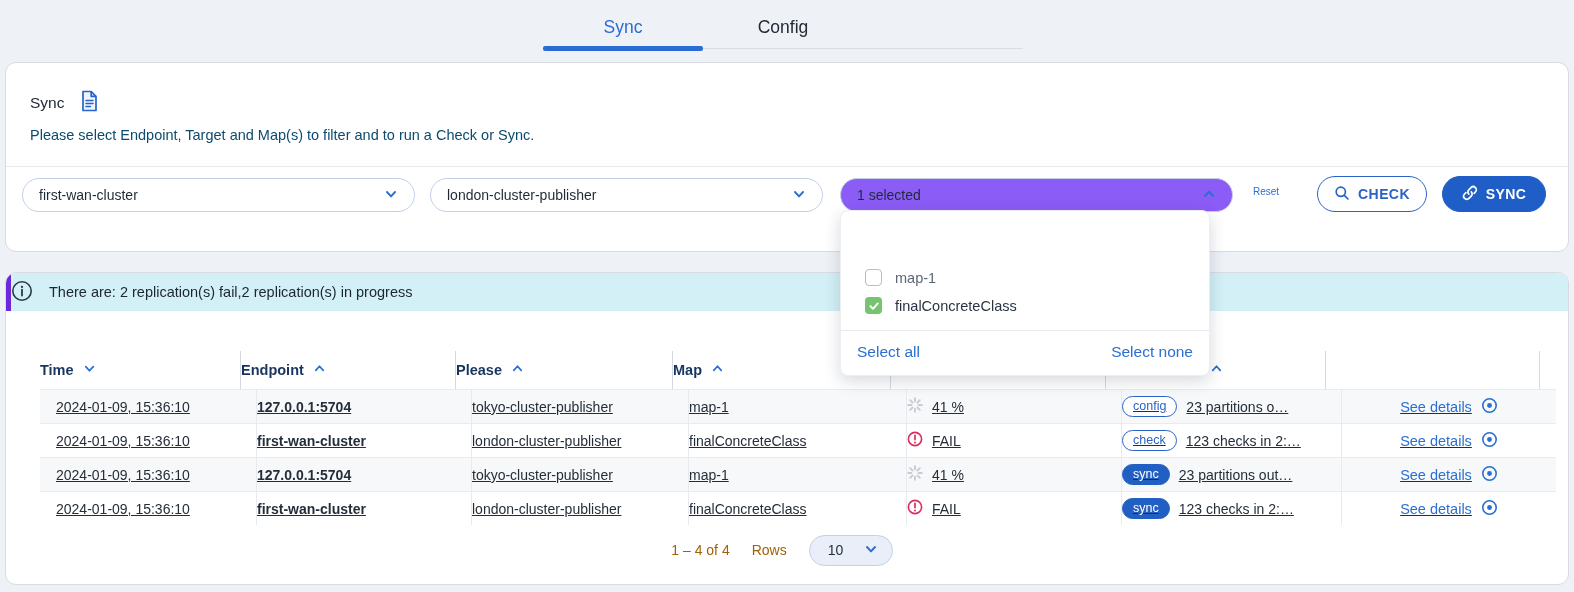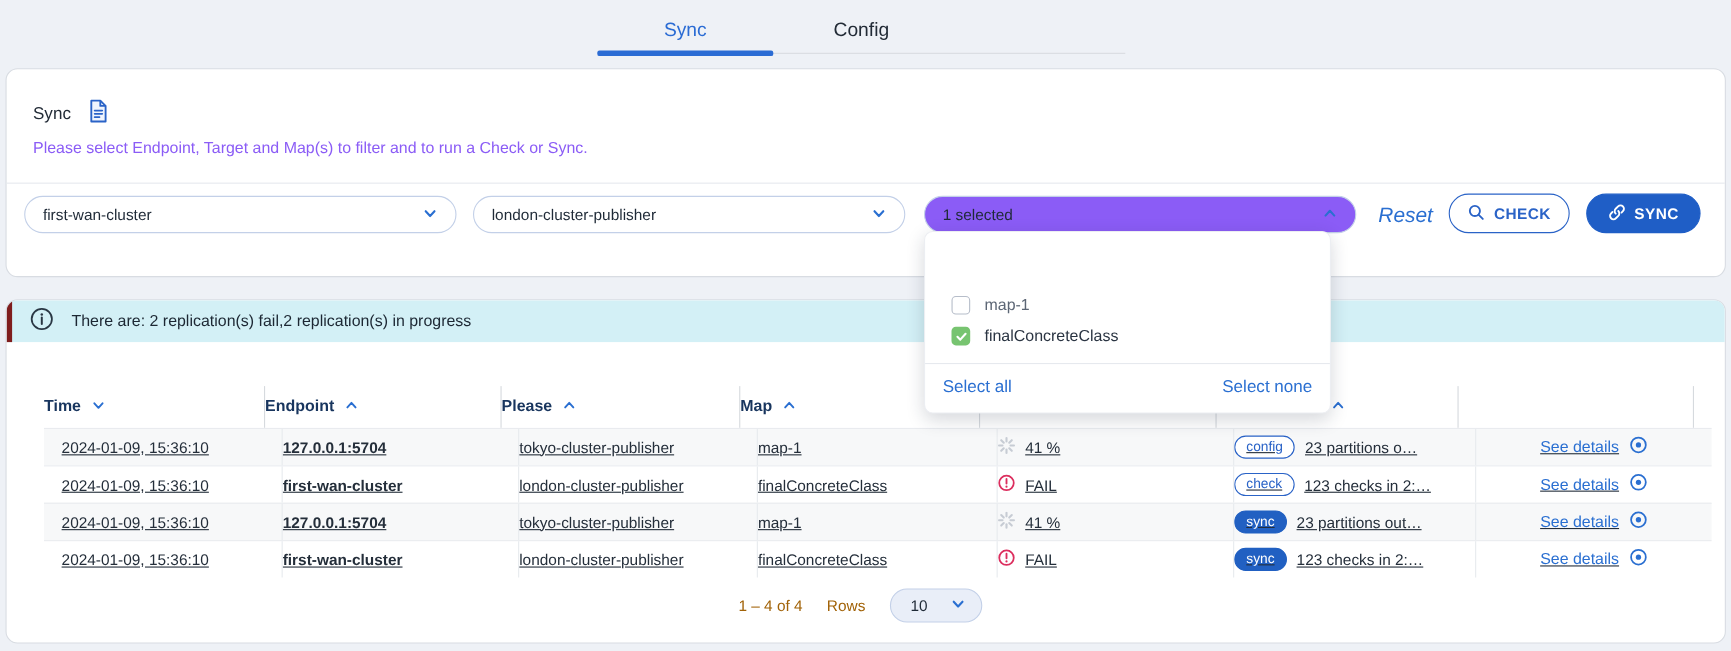--- a/index.html
+++ b/index.html
@@ -28,31 +28,31 @@
   
   .card {
     position:absolute; left:5px; width:1564px; background:#fff;
     border:1px solid #d8dce2; border-radius:11px;
   }
   #filter-card { top:62px; height:190px; }
   #table-card  { top:272px; height:313px; overflow:hidden; }
   
   .title-row { position:absolute; left:24px; top:27px; display:flex; align-items:center; gap:15px; }
   .title-row .t { font-size:15.5px; color:#222b36; }
-  .desc { position:absolute; left:24px; top:64px; font-size:14.5px; color:#8b5cf6; }
+  .desc { position:absolute; left:24px; top:64px; font-size:14.5px; color:#0c4a6e; }
   .fdivider { position:absolute; left:0; right:0; top:103px; border-top:1px solid #e6e9ee; }
   .select {
     position:absolute; top:115px; height:34px; width:393px;
     border:1px solid #c3d0e8; border-radius:17px; background:#fff;
     display:flex; align-items:center; justify-content:space-between;
     padding:0 16px; font-size:14px; color:#1f2a37; cursor:pointer;
   }
   .select.filled { background:#8b5cf6; }
   #select-endpoint { left:16px; } #select-target { left:424px; } #select-map { left:834px; }
-  .reset { position:absolute; left:1247px; top:123px; font-size:19px; color:#2a6fd1; cursor:pointer;font-style:italic; }
+  .reset { position:absolute; left:1247px; top:123px; font-size:10px; color:#2a6fd1; cursor:pointer; }
   .btn {
     position:absolute; top:113px; height:36px; border-radius:18px;
     display:flex; align-items:center; justify-content:center; gap:8px;
     font-size:14px; font-weight:bold; letter-spacing:.4px; cursor:pointer;
   }
   .btn.outline { left:1311px; width:110px; background:#fff; border:1.5px solid #2a63c7; color:#2a63c7; }
   .btn.fill    { left:1436px; width:104px; background:#1f5ec6; border:1.5px solid #1f5ec6; color:#fff; }
   
   .panel {
     position:absolute; left:840px; top:210px; width:370px; height:166px; z-index:40;
@@ -72,22 +72,22 @@
   .cb.un { border:1px solid #b6bdc9; background:#fff; }
   .cb.ck { background:#77c470; display:flex; align-items:center; justify-content:center; }
   .opt .lbl { font-size:14.5px; }
   .opt.o1 .lbl { color:#5c6675; }
   .opt.o2 .lbl { color:#2a3442; }
   .pdivider { position:absolute; left:0; right:0; top:119px; border-top:1px solid #e6e9ee; }
   .plink { position:absolute; top:132px; font-size:15.5px; color:#2a6fd1; cursor:pointer; }
   .plink.all { left:16px; } .plink.none { right:16px; }
   
   .banner {
-    height:38px; background:#d3f0f6; border-left:5px solid #7f1d1d;
-    display:flex; align-items:center; gap:16px; padding-left:16px;
+    height:38px; background:#d3f0f6; border-left:5px solid #6d28d9;
+    display:flex; align-items:center; gap:16px; 
     font-size:14.5px; color:#1c2733;
   }
   
   .thead { position:absolute; left:18px; top:78px; display:flex; height:38px; align-items:center; }
   .trow  { position:absolute; left:34px; display:flex; height:34px; align-items:flex-end;text-decoration:underline; }
   .trow.stripe { background:#f7f8f9; }
   .trow { border-top:1px solid #e9ebef; }
   .trow:last-of-type { border-bottom:1px solid #e9ebef; }
   .c { height:100%; display:flex; align-items:center; gap:9px; overflow:hidden; white-space:nowrap; }
   .c.c0 { width:216px; padding-left:16px; } .c.c1 { width:215px; } .c.c2 { width:217px; }

